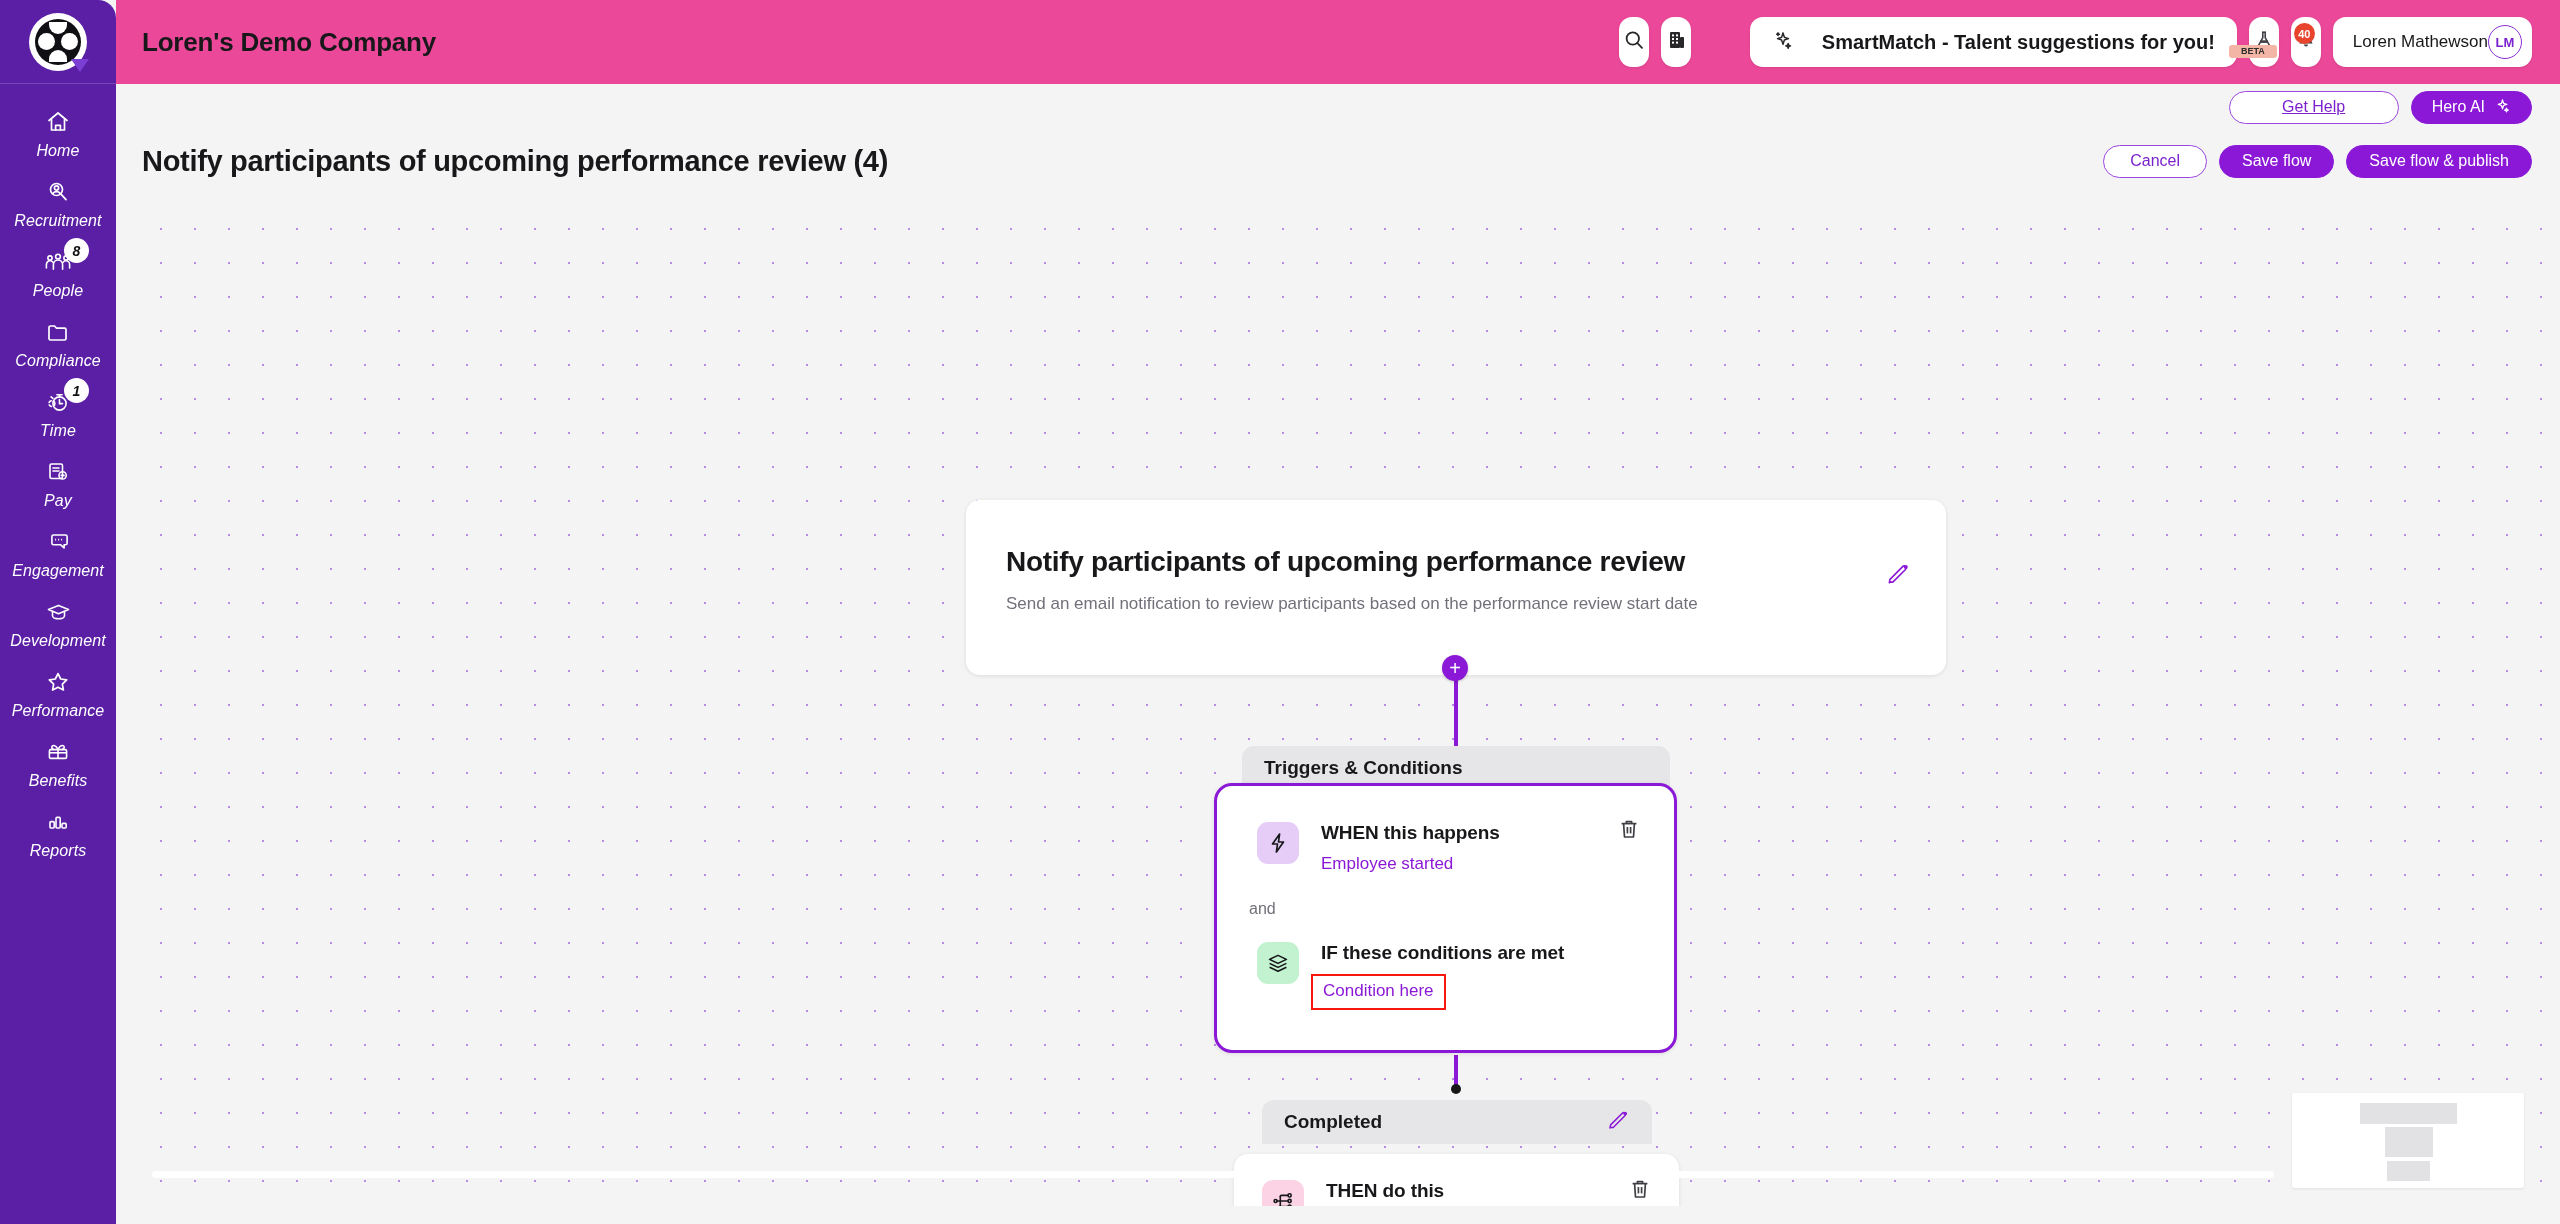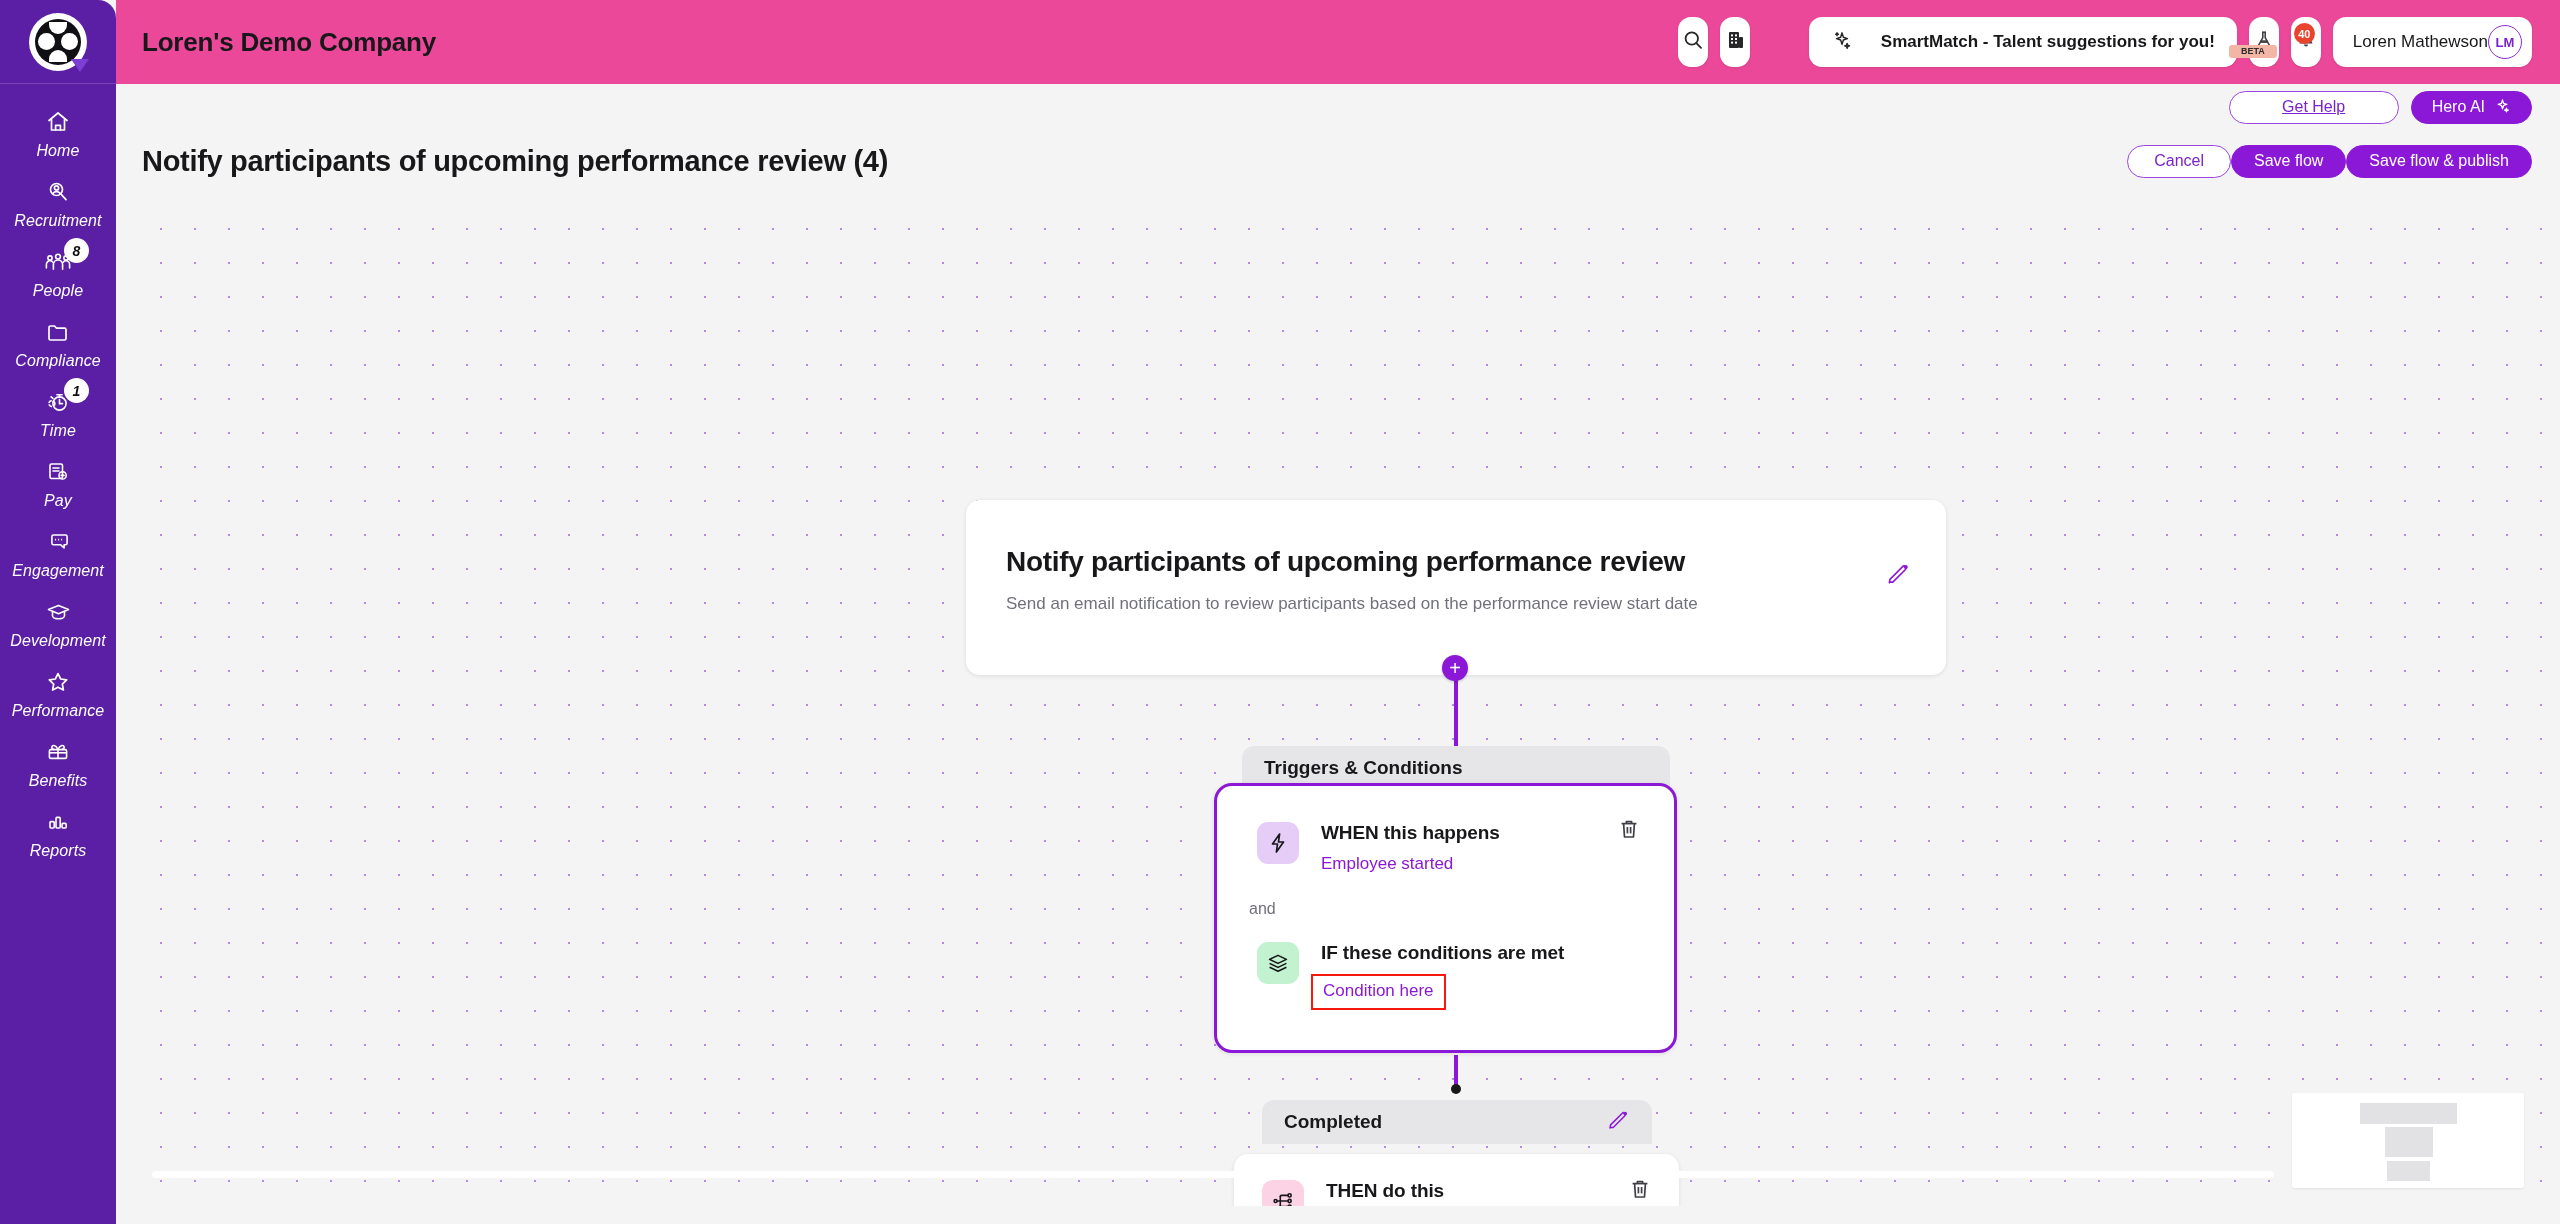--- a/index.html
+++ b/index.html
@@ -119,21 +119,21 @@
     background: #fff;
     border-radius: 13px;
     box-shadow: 0 1px 3px rgba(0,0,0,.10);
     display: flex; align-items: center; justify-content: center;
     height: 50px;
     cursor: pointer;
   }
   .pill.sq { width: 30px; }
   .smartmatch {
     padding: 0 22px; gap: 28px;
-    font-size: 17px; font-weight: 600; color: #18181b; margin-left: 47px;
+    font-size: 20px; font-weight: 600; color: #18181b; margin-left: 47px;
   }
   .user-pill {
     padding: 0 10px 0 20px; gap: 0;
     font-size: 17px; color: #18181b;
   }
   .avatar {
     width: 34px; height: 34px; border-radius: 50%;
     border: 1.6px solid #8b2fd6;
     color: #7b22ce; font-size: 13px; font-weight: 600;
     display: flex; align-items: center; justify-content: center;
@@ -179,21 +179,21 @@
   .titlerow {
     height: 62px; flex: 0 0 62px;
     display: flex; align-items: center;
     padding: 0 28px 0 26px;
   }
   .page-title {
     font-size: 29px; font-weight: 700; color: #18181b;
     letter-spacing: -.3px;
   }
   .titlerow-actions {
-    margin-left: auto; display: flex; align-items: center; 
+    margin-left: auto; display: flex; align-items: center; gap: 12px;
   }
 
   
   .canvas {
     flex: 1 1 auto;
     margin: 8px 18px 18px 18px;
     border-radius: 10px;
     background-color: #f4f4f5;
     background-image: radial-gradient(#b88ae6 1.4px, transparent 1.5px);
     background-size: 34px 34px;

